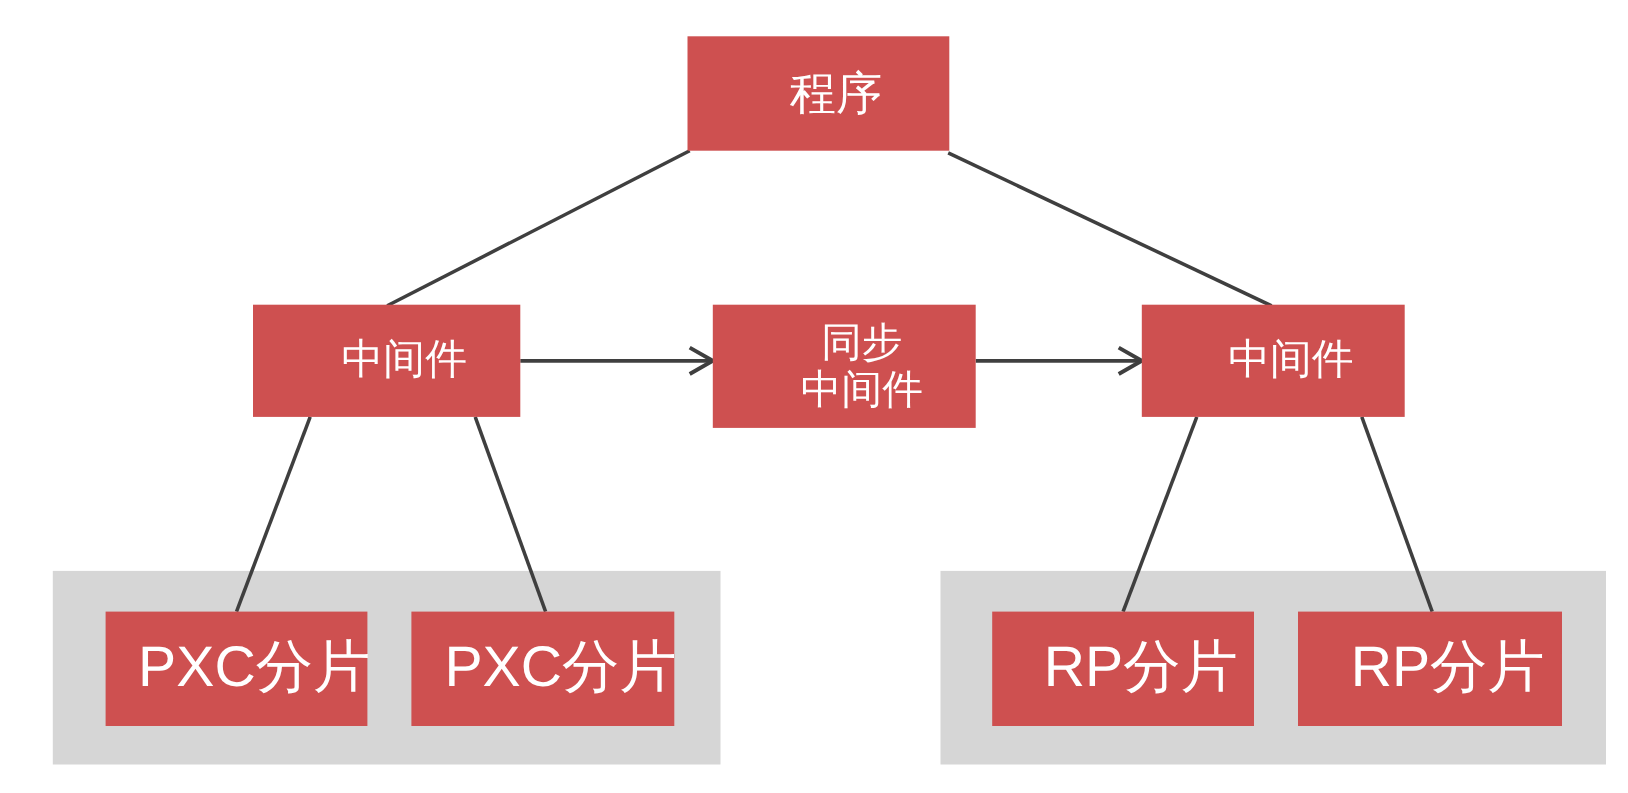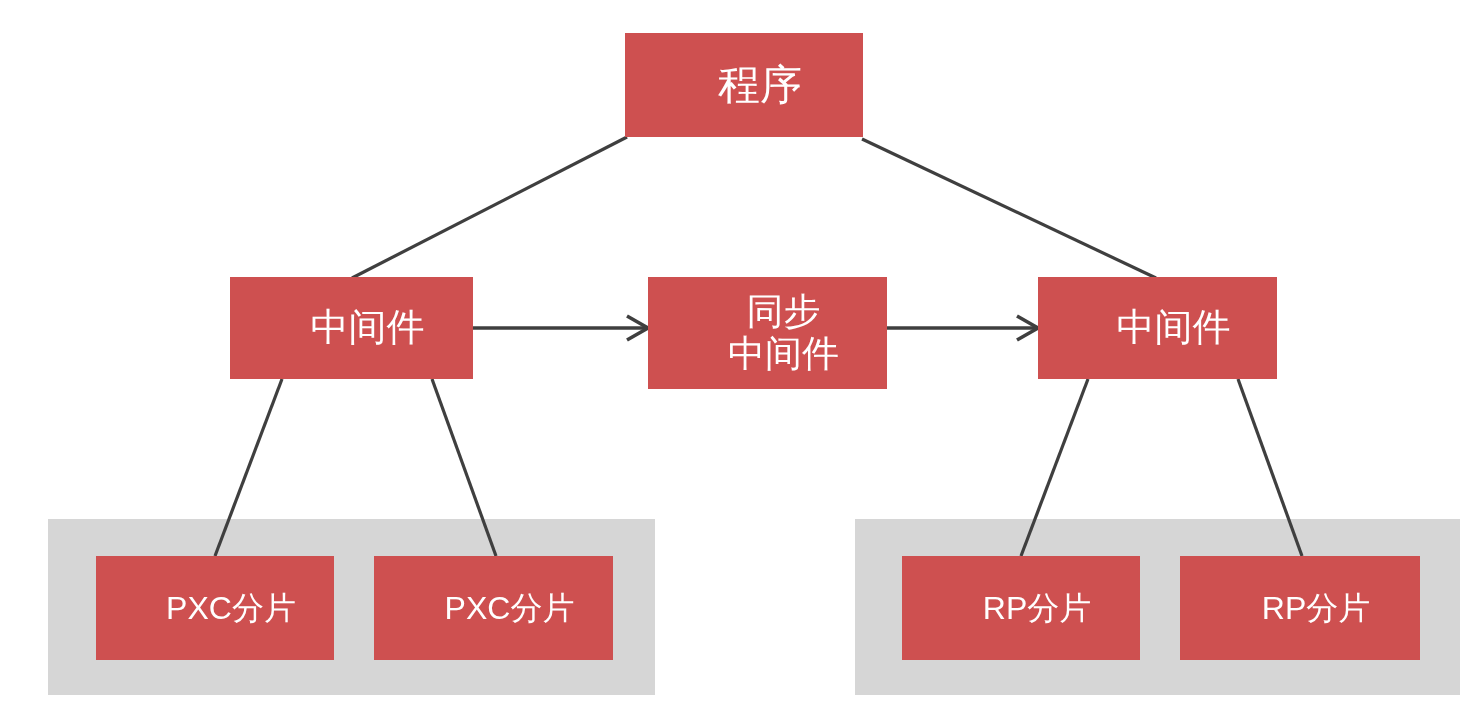--- a/index.html
+++ b/index.html
@@ -43,21 +43,21 @@
     z-index: 3;
     padding-left: 32px;
   }
   .node-box .node-line {
     display: block;
     white-space: nowrap;
   }
   .node-program { font-size: 42px; }
   .node-middleware { font-size: 38px; }
   .node-sync { font-size: 37px; }
-  .node-shard { font-size: 32px; }
+  .node-shard { font-size: 52px; }
 </style>
 </head>
 <body>
 
 <div id="diagram-canvas">
 
   <div class="group-container" style="left:48px; top:519px; width:607px; height:176px;"></div>
   <div class="group-container" style="left:855px; top:519px; width:605px; height:176px;"></div>
 
   <svg id="connector-layer" viewBox="0 0 1480 721" xmlns="http://www.w3.org/2000/svg">

